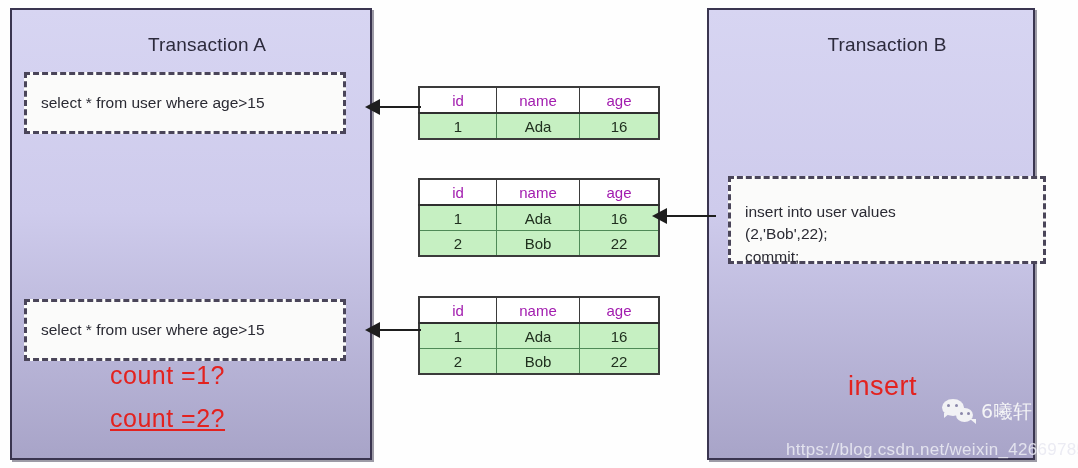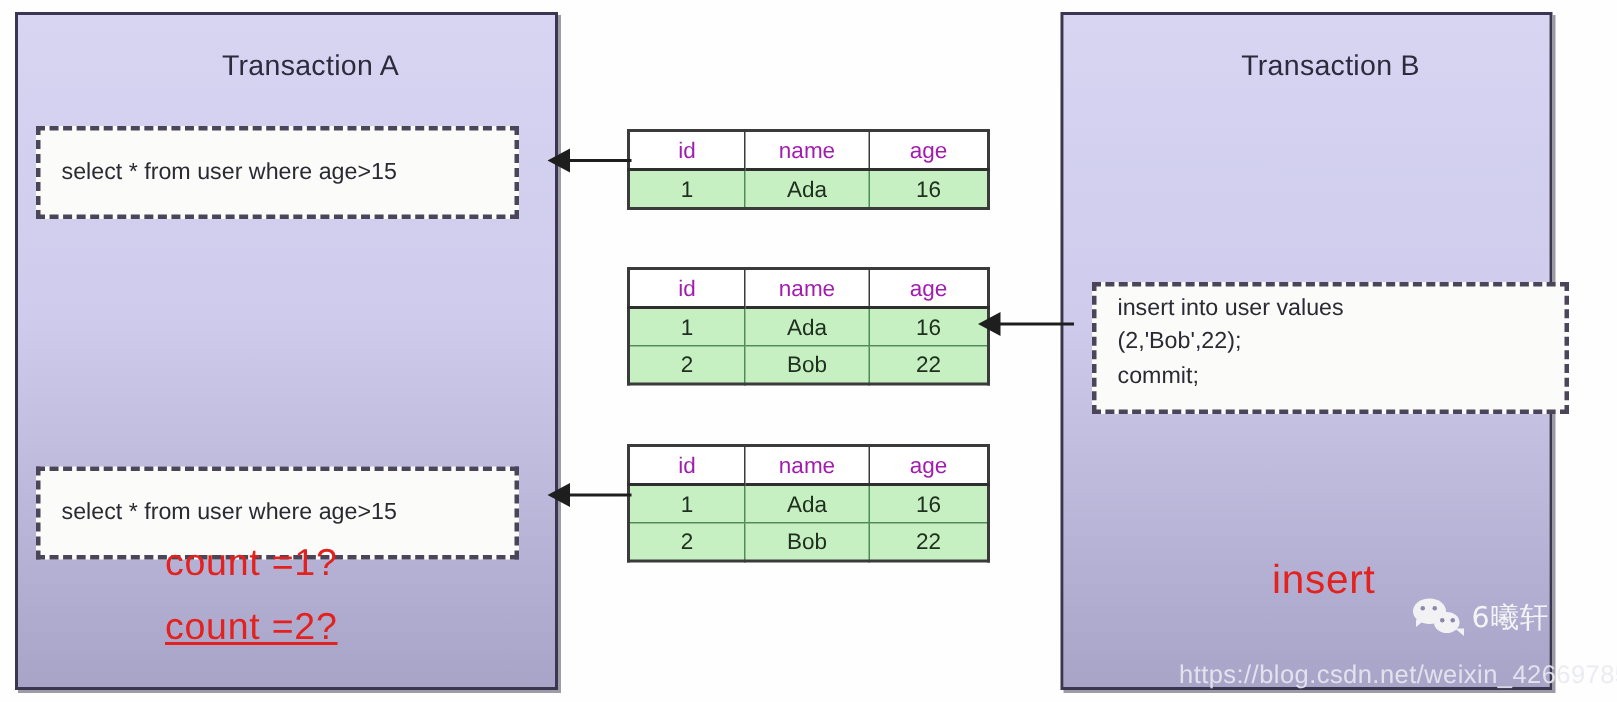--- a/index.html
+++ b/index.html
@@ -43,26 +43,25 @@
     position: absolute;
     background: #fbfbfa;
     border: 3px dashed #4a4559;
     box-sizing: border-box;
     color: #2a2a33;
     font-size: 15.5px;
     line-height: 1.45;
     display: flex;
     align-items: center;
     padding: 6px 14px;
-    margin-top: 12px;
   }
   #sql-a1 { left: 24px;  top: 72px;  width: 322px; height: 62px; }
   #sql-a2 { left: 24px;  top: 299px; width: 322px; height: 62px; }
   #sql-b1 { left: 728px; top: 176px; width: 318px; height: 88px;
-            align-items: flex-start; padding-top: 4px; }
+            align-items: flex-start; padding-top: 22px; }
   .sql-line { display: block; white-space: pre; }
 
   
   .res-table {
     position: absolute;
     border-collapse: collapse;
     border: 2px solid #3b3b3b;
     background: #ffffff;
     table-layout: fixed;
   }

